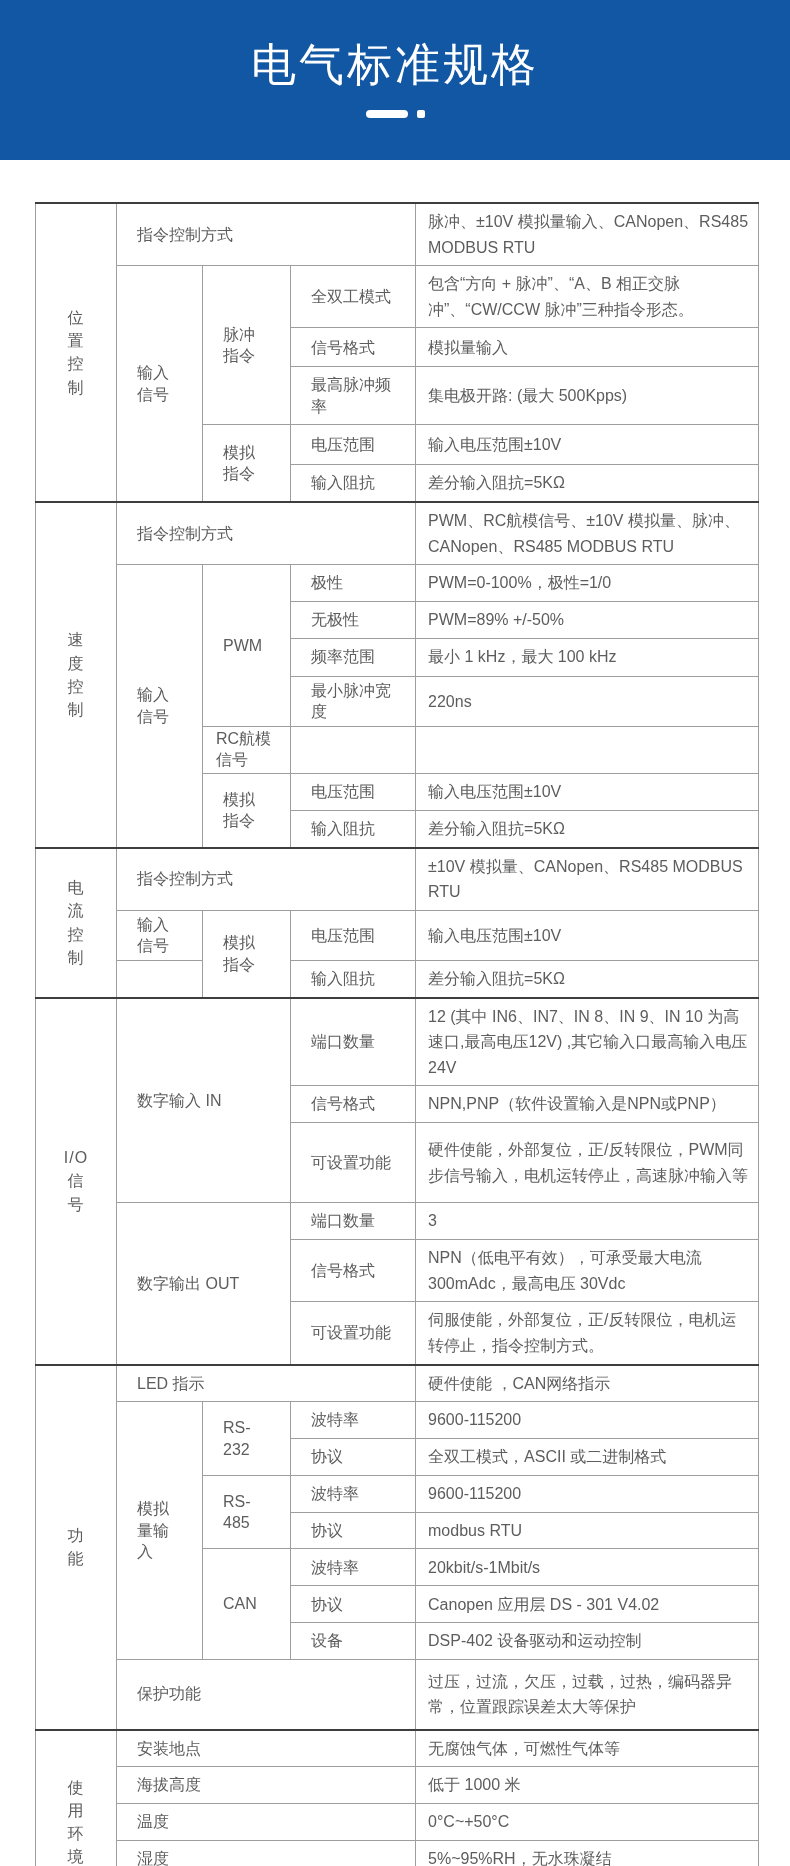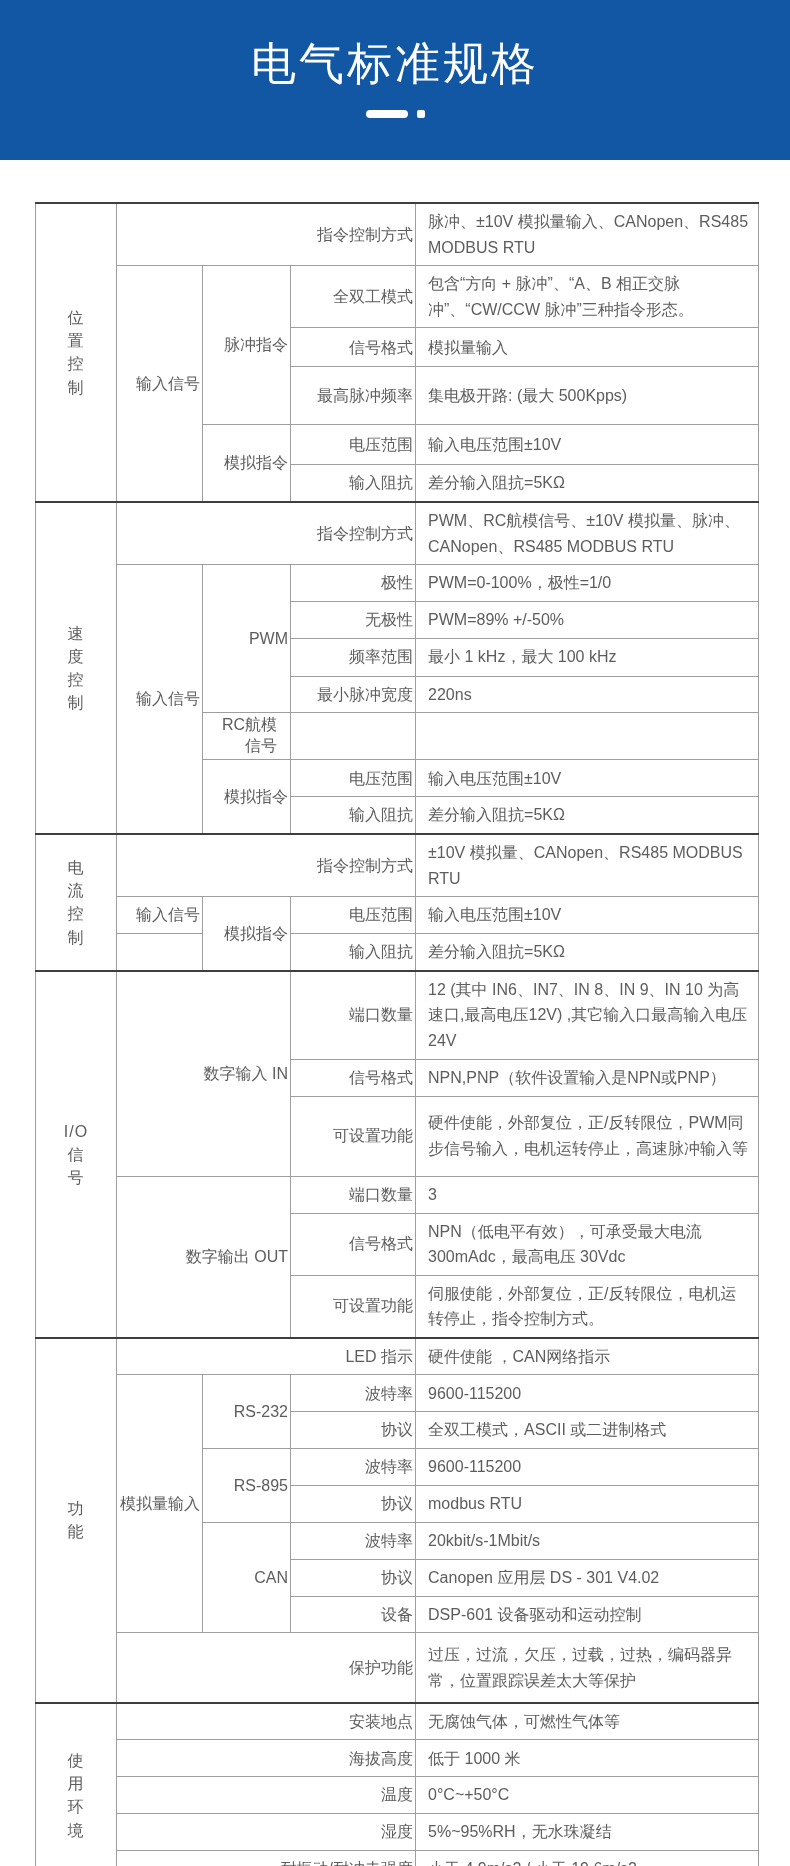--- a/index.html
+++ b/index.html
@@ -25,21 +25,20 @@
   .banner-title {
     position: absolute;
     left: 0; top: 40px;
     width: 100%;
     text-align: center;
     color: #ffffff;
     font-size: 45px;
     font-weight: 400;
     letter-spacing: 3px;
     line-height: 1.1;
-    font-family: Liberation Serif, serif;
   }
   .banner-underline {
     position: absolute;
     left: 0; top: 110px;
     width: 100%;
     display: flex;
     justify-content: center;
     align-items: center;
     gap: 9px;
   }
@@ -68,23 +67,23 @@
     border: 1px solid #9e9e9e;
     color: #5d5d5d;
     font-size: 16px;
     background: #ffffff;
     overflow: hidden;
   }
   tr.sec > td {
     border-top: 2px solid #3e3e3e;
   }
   td.lbl {
-    text-align: right;
+    text-align: left;
     vertical-align: middle;
-    padding: 3px 2px;
+    padding: 3px 20px;
     line-height: 1.35;
   }
   td.val {
     text-align: left;
     vertical-align: middle;
     padding: 5px 10px 5px 12px;
     line-height: 1.6;
   }
   td.secname {
     text-align: center;
@@ -93,21 +92,21 @@
   }
   .vname {
     display: flex;
     flex-direction: column;
     align-items: center;
     line-height: 1.45;
     letter-spacing: 1px;
   }
   td.small-lbl {
     font-size: 13px;
-    text-align: right;
+    text-align: left;
     vertical-align: middle;
     padding: 2px 13px;
     color: #8a8a8a;
   }
 </style>
 </head>
 <body>
 
 <div class="page">
 
@@ -283,40 +282,40 @@
         <td class="lbl" rowspan="7">模拟量输入</td>
         <td class="lbl" rowspan="2">RS-232</td>
         <td class="lbl">波特率</td>
         <td class="val">9600-115200</td>
       </tr>
       <tr style="height:35px">
         <td class="lbl">协议</td>
         <td class="val">全双工模式，ASCII 或二进制格式</td>
       </tr>
       <tr style="height:37px">
-        <td class="lbl" rowspan="2">RS-895</td>
+        <td class="lbl" rowspan="2">RS-485</td>
         <td class="lbl">波特率</td>
         <td class="val">9600-115200</td>
       </tr>
       <tr style="height:35px">
         <td class="lbl">协议</td>
         <td class="val">modbus RTU</td>
       </tr>
       <tr style="height:37px">
         <td class="lbl" rowspan="3">CAN</td>
         <td class="lbl">波特率</td>
         <td class="val">20kbit/s-1Mbit/s</td>
       </tr>
       <tr style="height:37px">
         <td class="lbl">协议</td>
         <td class="val">Canopen 应用层 DS - 301 V4.02</td>
       </tr>
       <tr style="height:33px">
         <td class="lbl">设备</td>
-        <td class="val">DSP-601 设备驱动和运动控制</td>
+        <td class="val">DSP-402 设备驱动和运动控制</td>
       </tr>
       <tr style="height:70px">
         <td class="lbl" colspan="3">保护功能</td>
         <td class="val">过压，过流，欠压，过载，过热，编码器异常，位置跟踪误差太大等保护</td>
       </tr>
 
       <tr class="sec" style="height:37px">
         <td class="secname" rowspan="5">
           <div class="vname">
             <span>使</span>

